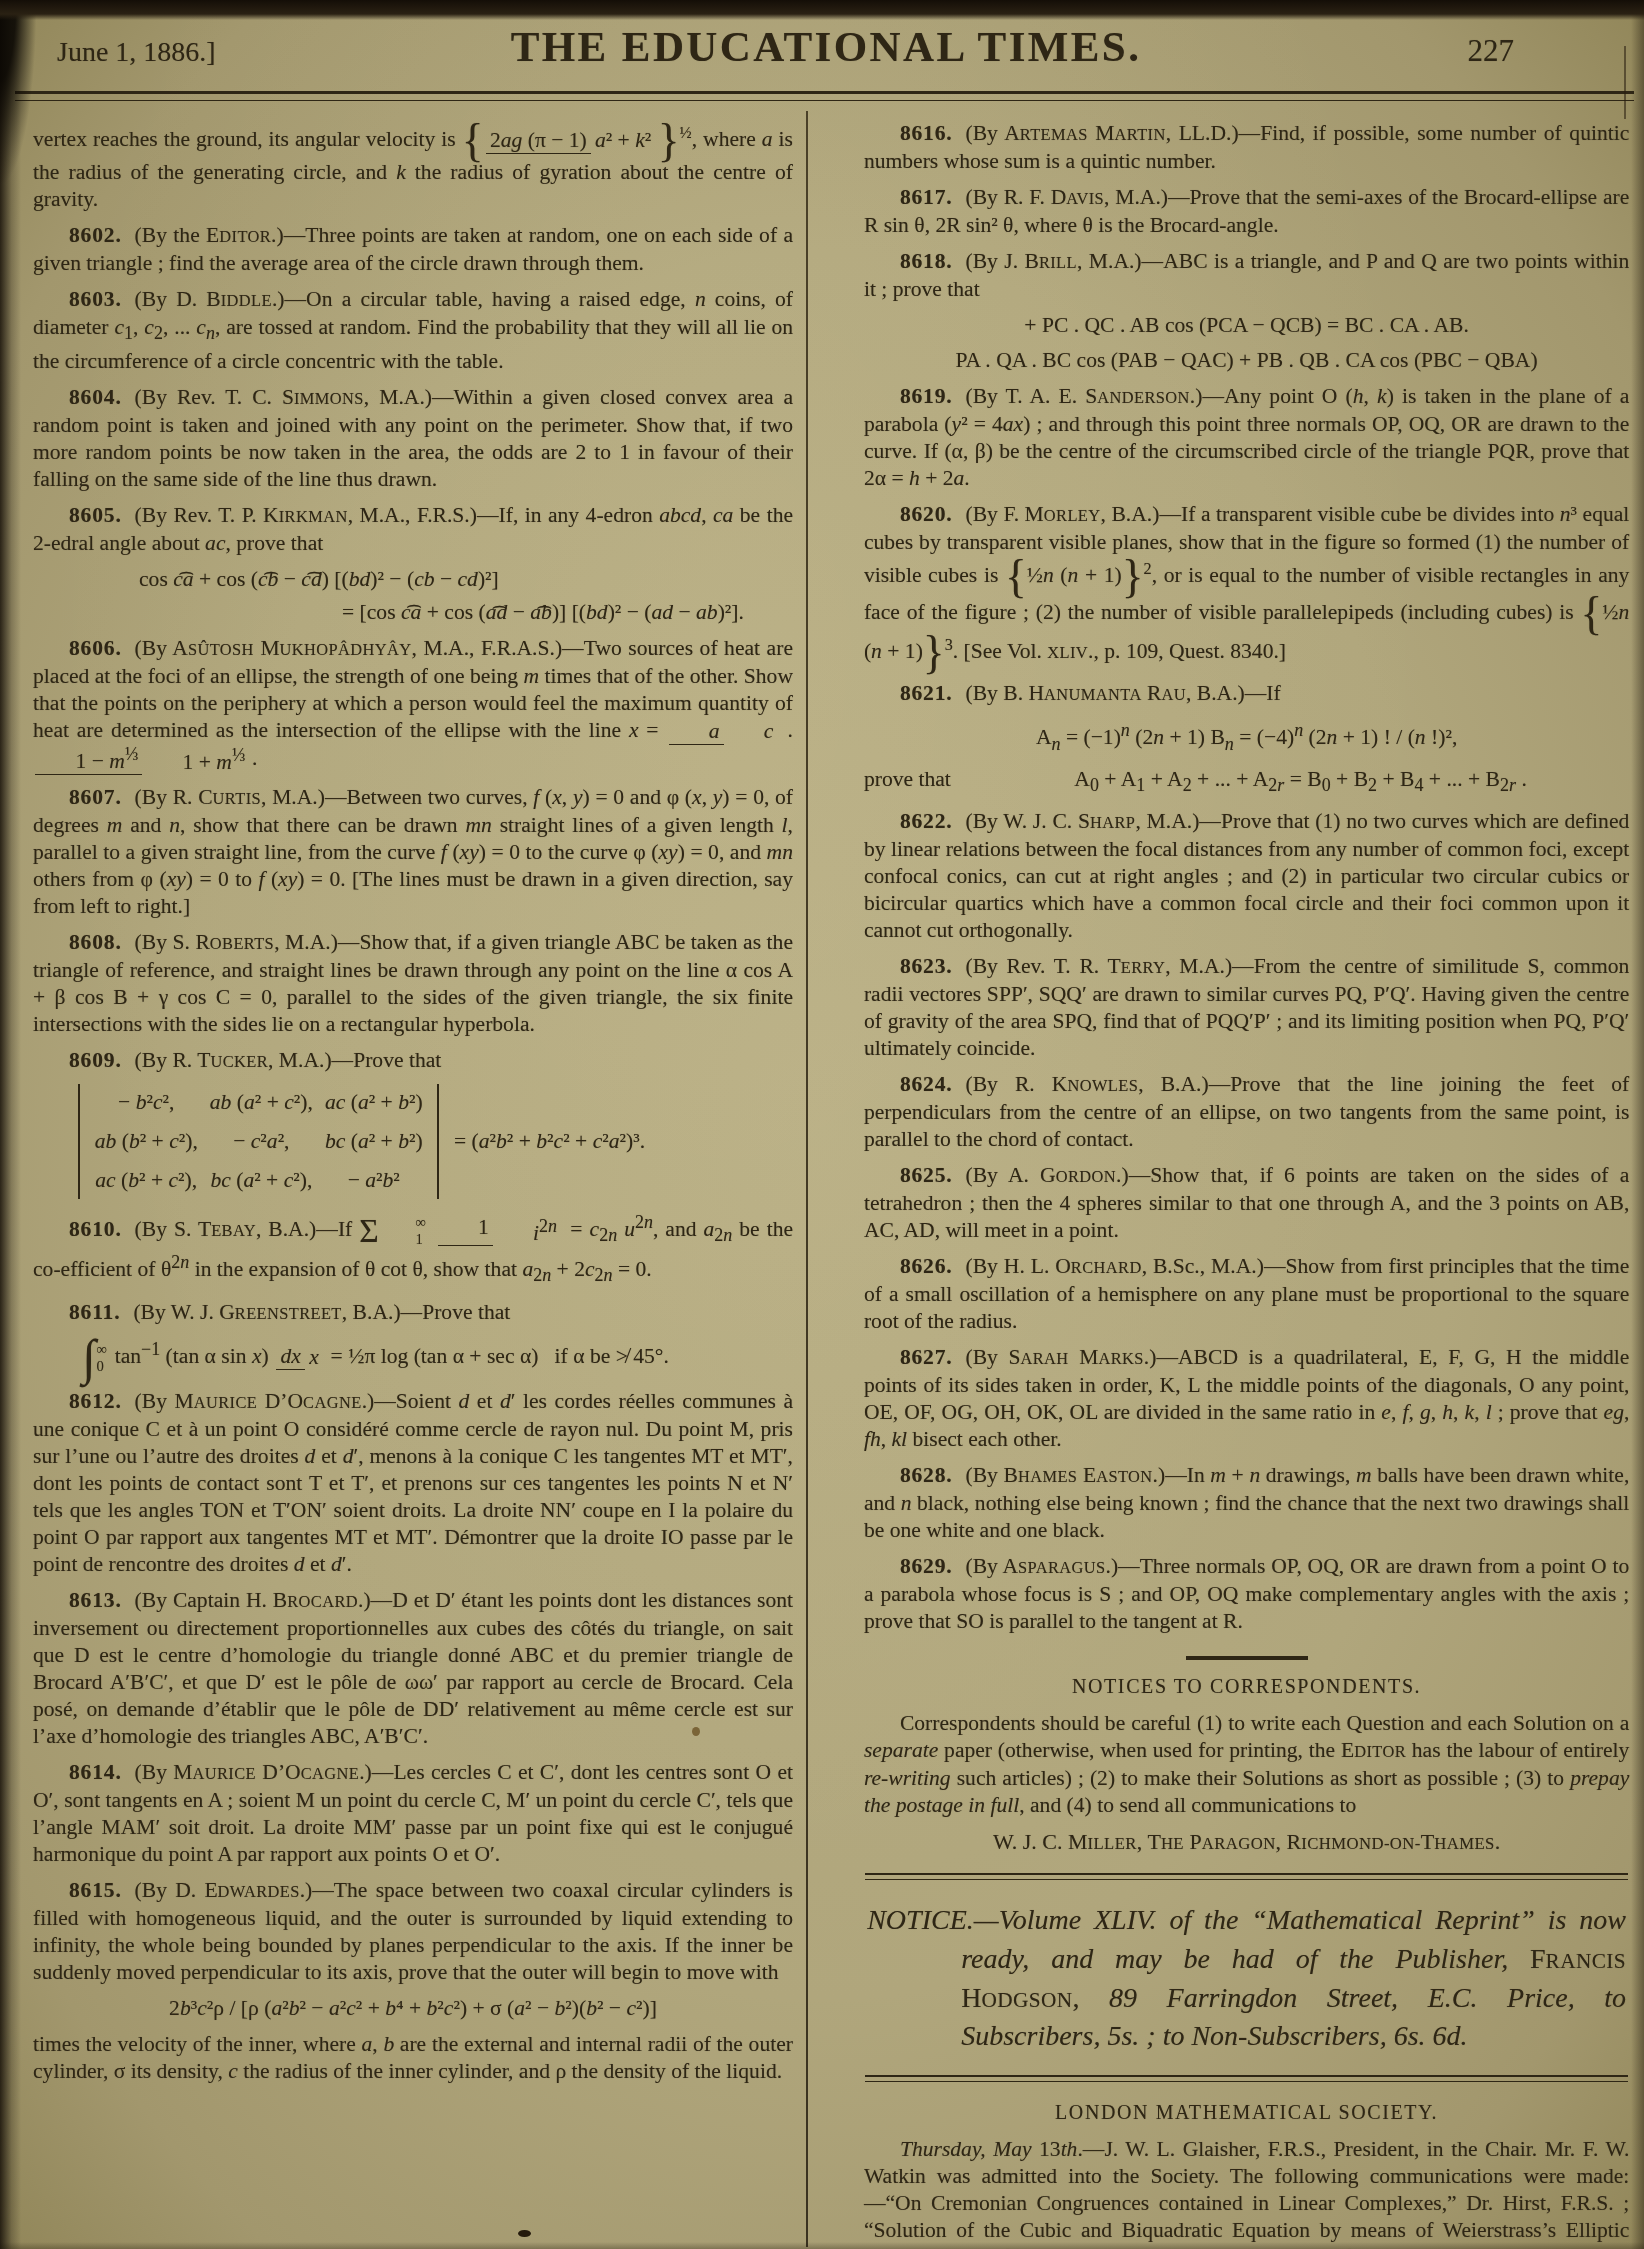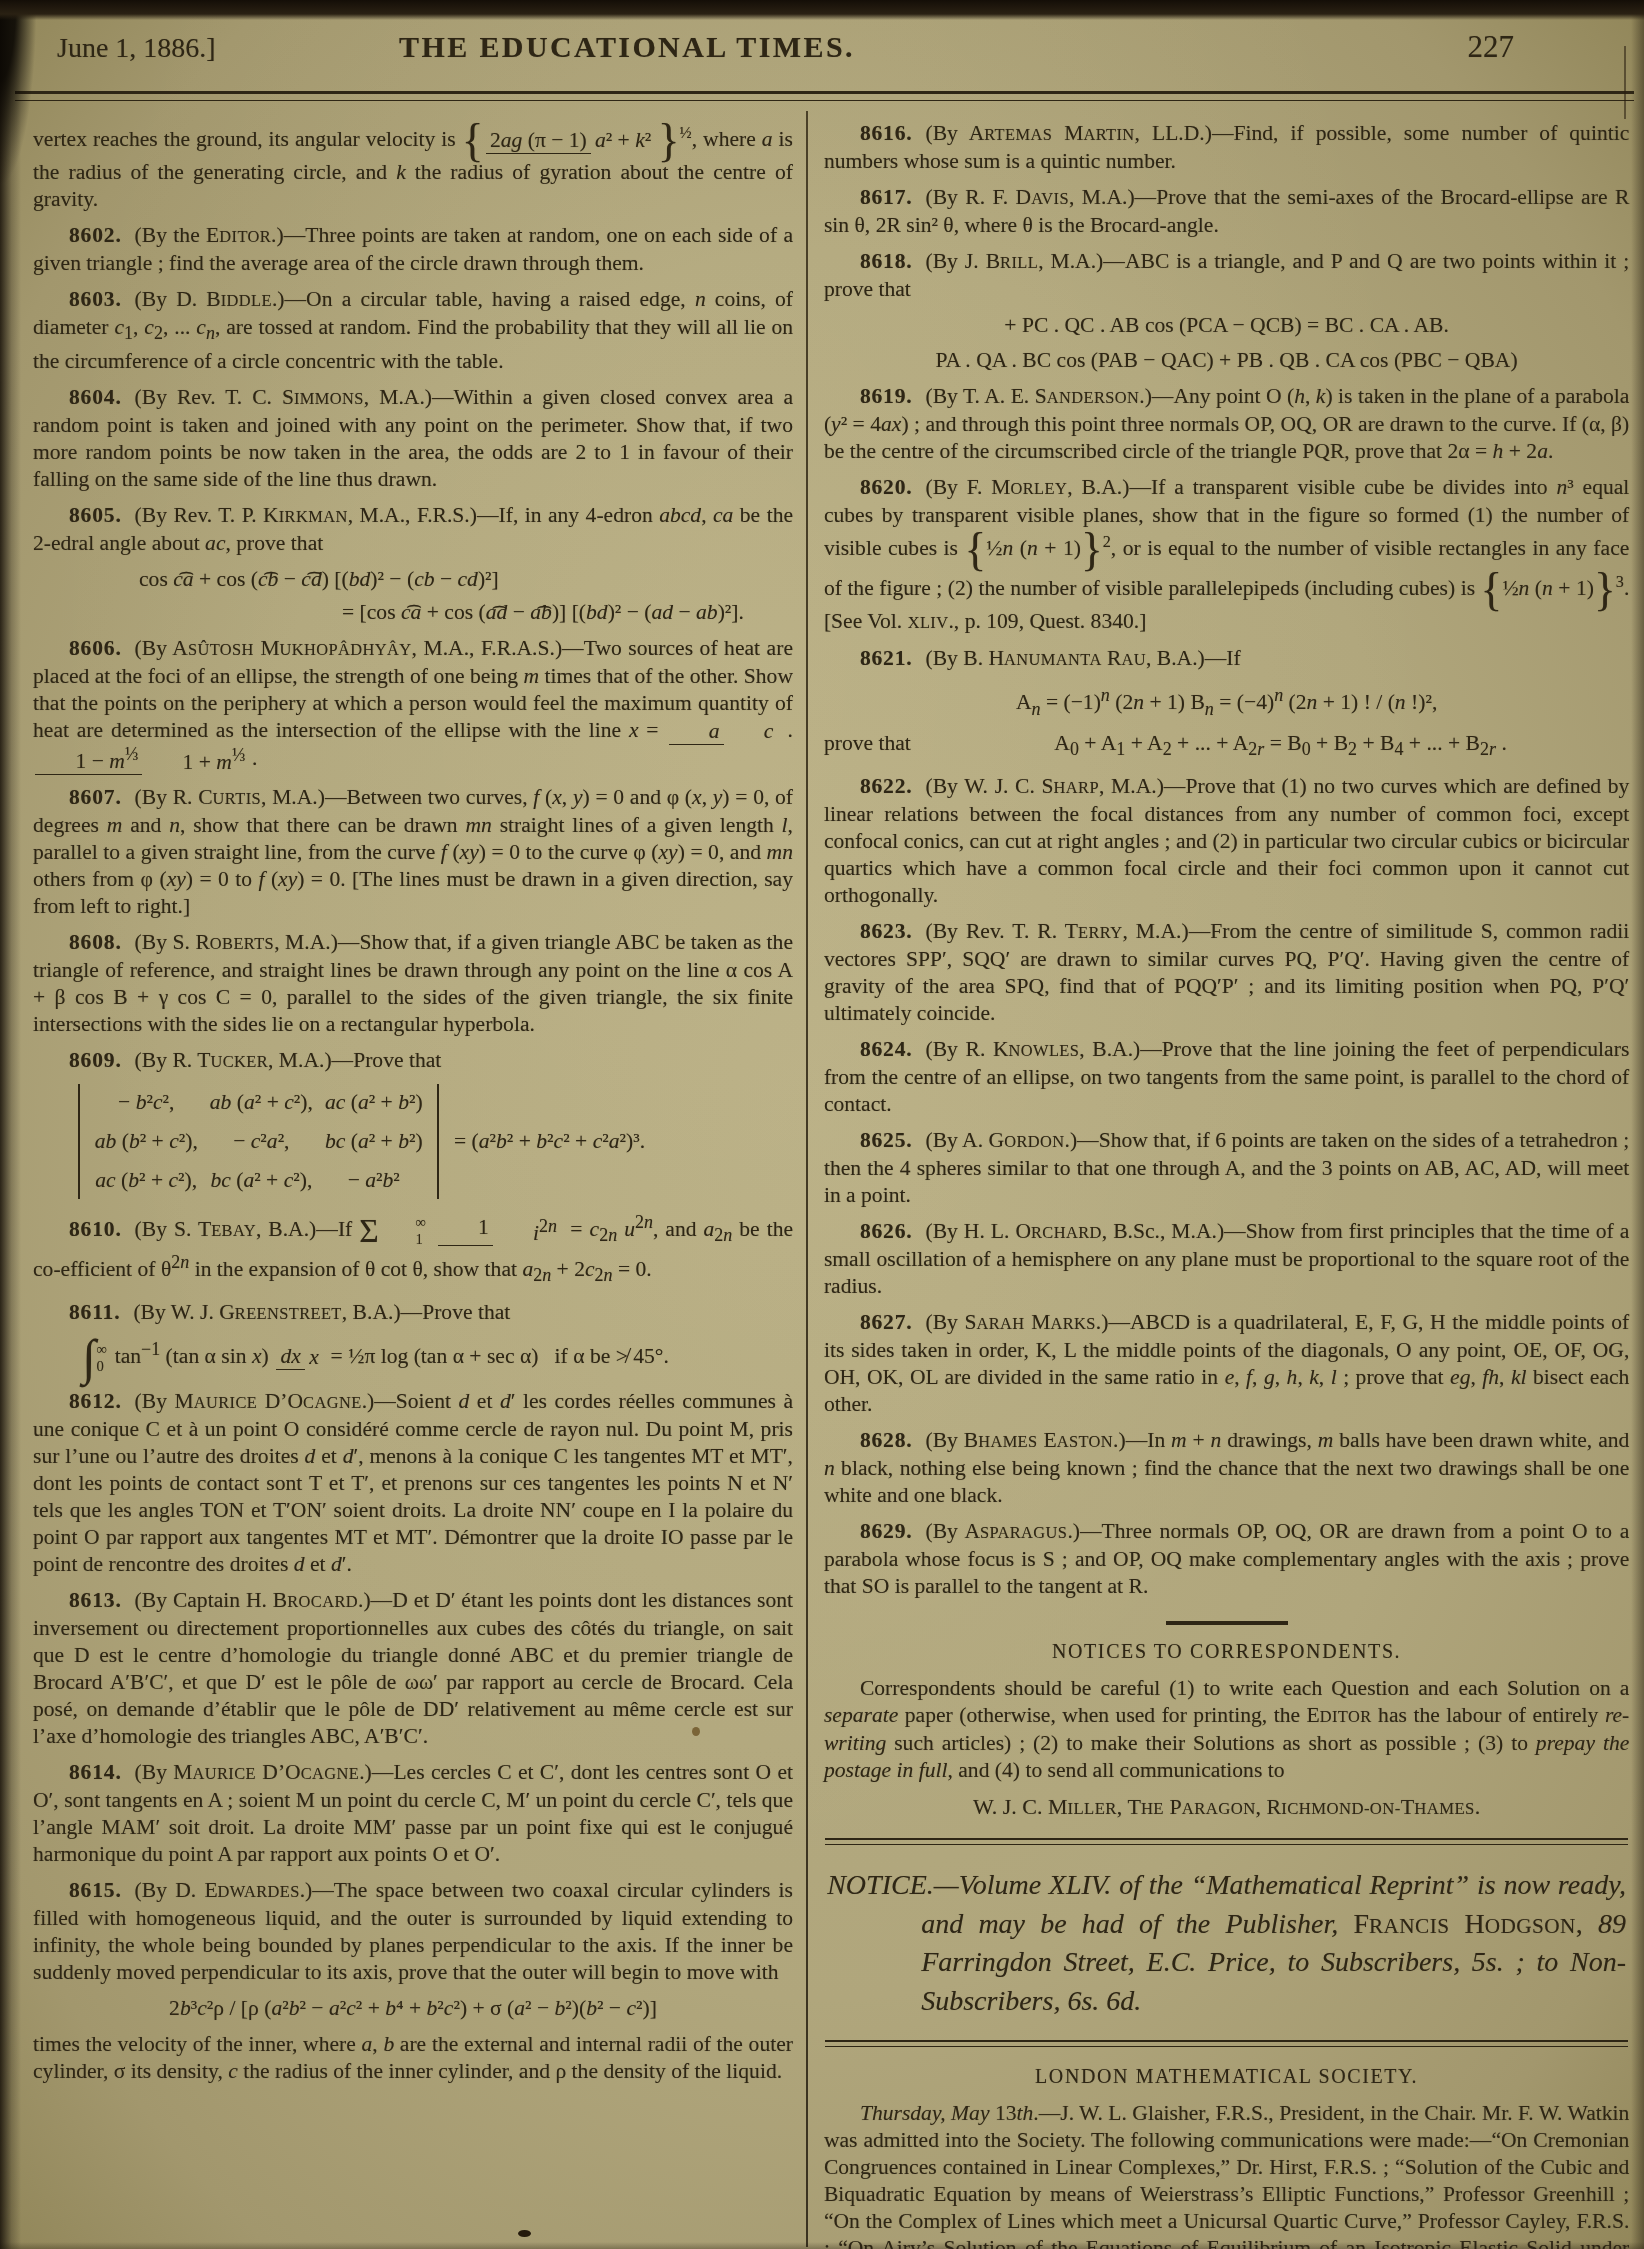--- a/index.html
+++ b/index.html
@@ -15,29 +15,29 @@
   .page *{text-shadow:0 0 0.8px rgba(46,38,21,0.35);}
   
   .edge-top{position:absolute;top:0;left:0;right:0;height:19.5px;background:linear-gradient(#140e07,#2a2113 70%,rgba(42,33,19,0));z-index:5;}
   .edge-left{position:absolute;top:0;left:0;width:21px;height:100%;background:linear-gradient(90deg,rgba(20,14,7,0.85),rgba(20,14,7,0.25) 55%,rgba(20,14,7,0));z-index:4;}
   .edge-left-top{position:absolute;top:0;left:0;width:37px;height:187px;background:radial-gradient(ellipse at 0% 0%,rgba(10,7,3,0.9) 30%,rgba(10,7,3,0) 70%);z-index:4;}
   .edge-right{position:absolute;top:0;right:0;width:13px;height:100%;background:linear-gradient(270deg,rgba(30,22,10,0.45),rgba(30,22,10,0));z-index:4;}
   .edge-bottom{position:absolute;bottom:0;left:0;right:0;height:8.1px;background:linear-gradient(0deg,rgba(30,22,10,0.35),rgba(30,22,10,0));z-index:4;}
 
   .header{position:absolute;top:33px;left:57px;right:49px;display:flex;align-items:baseline;z-index:2;}
   .hdate{font-size:28px;width:342px;}
-  .htitle{flex:1;font-size:30px;letter-spacing:2.4px;font-weight:600;}
+  .htitle{flex:1;text-align:center;font-size:43px;letter-spacing:2.4px;font-weight:600;}
   .hpage{width:342px;text-align:right;font-size:31px;padding-right:81px;box-sizing:border-box;}
   .headrule{position:absolute;top:91px;left:14.7px;right:9.8px;height:5.7px;border-top:3.3px solid #2e2615;border-bottom:1.6px solid #2e2615;z-index:2;}
 
   .cols{position:absolute;top:111px;left:33px;right:14.7px;bottom:3.3px;display:flex;z-index:2;}
   .col{box-sizing:border-box;}
   .col.left{width:773px;padding-right:13px;}
   .divider{width:1.6px;background:linear-gradient(#4a4028,#3a3220);}
-  .col.right{flex:1;padding-left:16.3px;}
+  .col.right{flex:1;padding-left:16.3px;margin-left:40px;}
 
   p.prob{margin:9px 0;text-align:justify;text-indent:36px;}
   p.noind{text-indent:0;}
   .num{font-weight:bold;margin-right:13px;letter-spacing:0.8px;}
 
   .sc{font-size:0.76em;letter-spacing:0.4px;}
   .fline{margin:4.9px 0 6.5px;text-indent:0;}
   .f8605a{padding-left:106px;}
   .f8605b{padding-left:309px;}
   .f8611{padding-left:49px;margin:8.1px 0 9.8px;}

